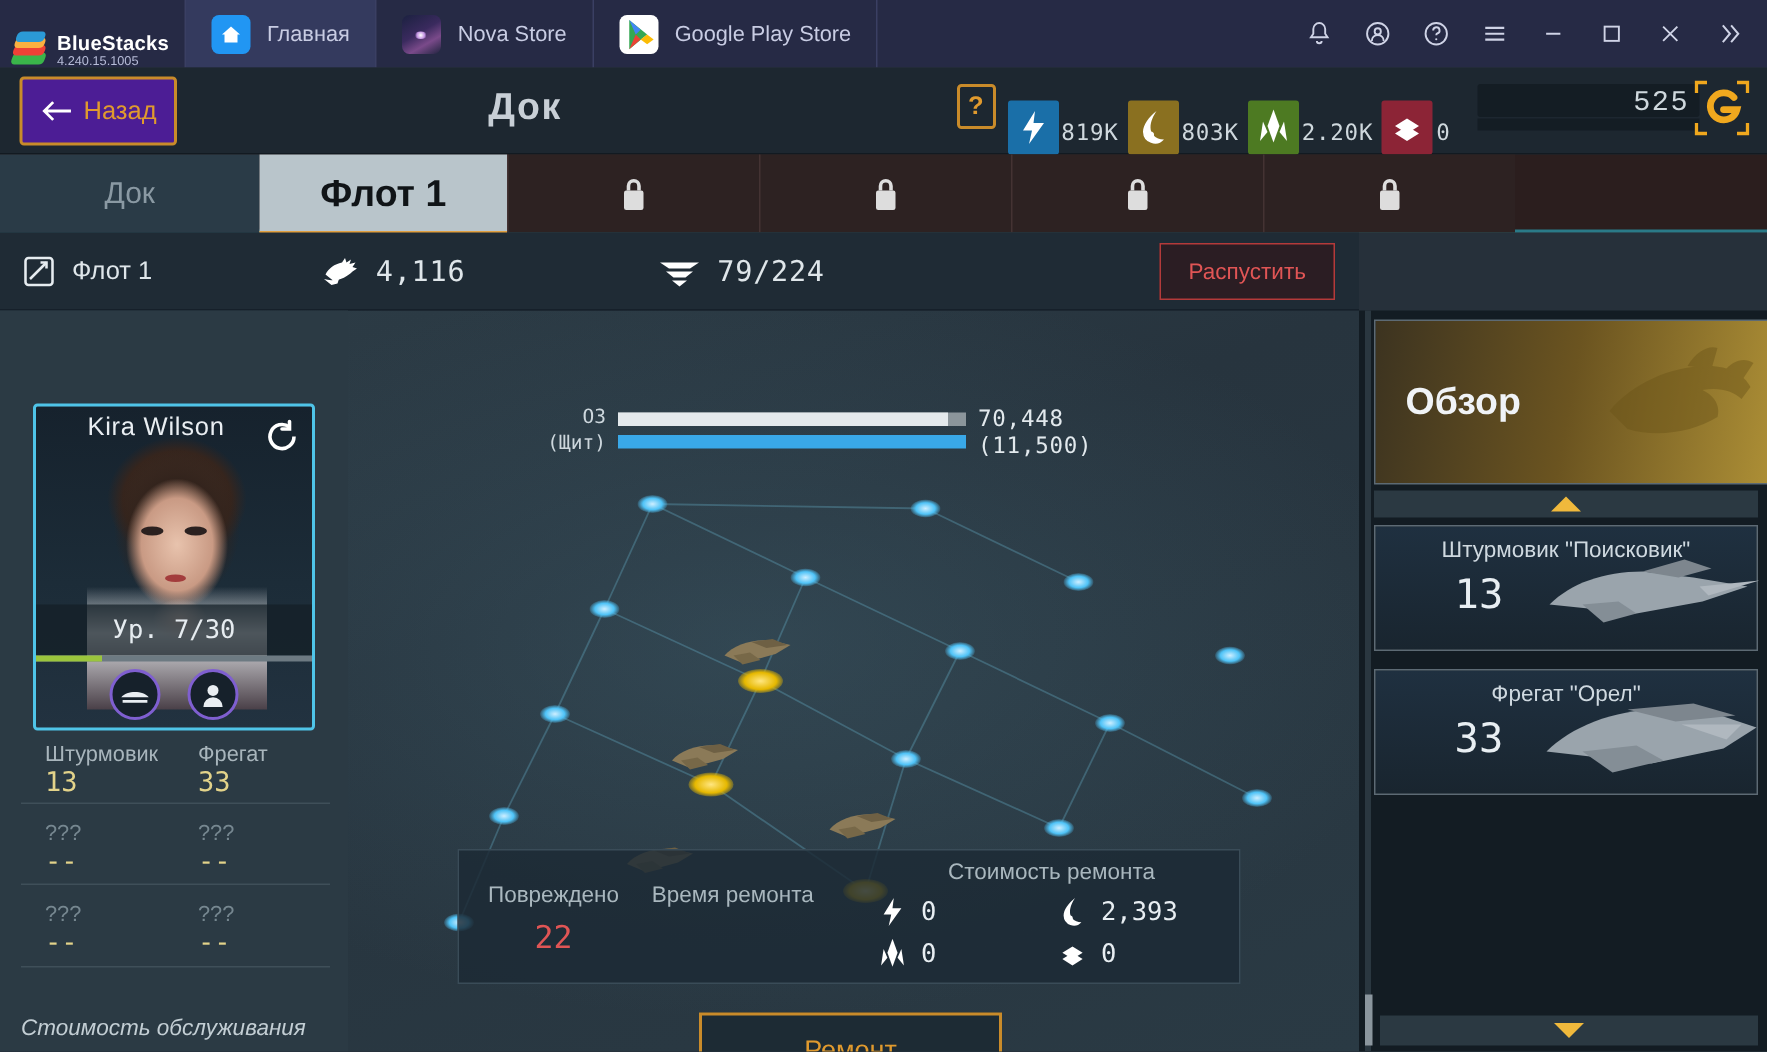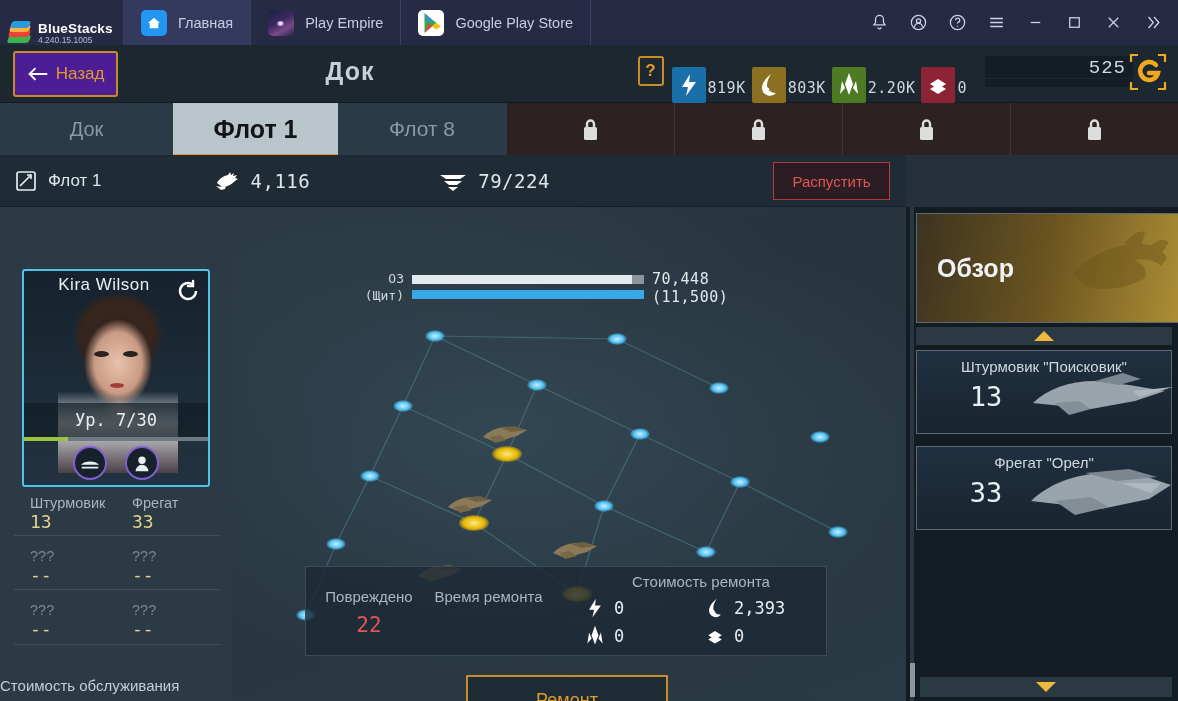--- a/index.html
+++ b/index.html
@@ -138,21 +138,21 @@
     background:#16212b; display:flex; align-items:center; justify-content:center; }
   #portrait .slot svg { width:22px; height:22px; }
 
   .statrow { position:absolute; left:30px; width:204px; display:flex;justify-content:space-between; }
   .statrow .c { width:102px; }
   .statrow .k { color:#a8b5bc; font-size:14.5px; }
   .statrow .v { color:#e3d38a; font-size:18px; font-family:"DejaVu Sans Mono", monospace; }
   .statrow .k.dim { color:#768790; }
   .sep { position:absolute; left:14px; width:206px; height:1px; background:#3f4f59; }
 
-  #maint { position:absolute; left:0; top:470px; width:210px; }
+  #maint { position:absolute; left:14px; top:470px; width:210px;font-style:italic; }
   #maint .t { color:#c3ced4; font-size:15px; }
 
   
   #hpwrap { position:absolute; left:356px; top:225px; width:330px; height:44px; }
   #hpwrap .lab { position:absolute; left:0; top:0; width:48px; text-align:right;
     color:#cdd7dd; font-size:13px; line-height:17px; font-family:"DejaVu Sans Mono", monospace; }
   #hpwrap .b1 { position:absolute; left:56px; top:5px; width:232px; height:9px; background:#8b959b; }
   #hpwrap .b1 i { display:block; height:9px; width:95%; background:#e4e9ec; }
   #hpwrap .b2 { position:absolute; left:56px; top:20px; width:232px; height:9px; background:#1d4a63; }
   #hpwrap .b2 i { display:block; height:9px; width:100%; background:#39a8e8; }
@@ -241,21 +241,21 @@
       <svg viewBox="0 0 24 24" fill="#fff">
           <path d="M12 4 3 12h2.5v8h13v-8H21z"></path>
         </svg>
     </span>
     <span>Главная</span>
   </div>
   <div class="tab-divider"></div>
 
   <div class="tab-app">
     <span class="ico nova"></span>
-    <span>Play Empire</span>
+    <span>Nova Store</span>
   </div>
   <div class="tab-divider"></div>
 
   <div class="tab-app">
     <span class="ico play">
       <svg viewBox="0 0 24 24">
           <path d="M6 3l11 9-11 9z" fill="#34a853"></path>
           <path d="M6 3l7 6-3 3z" fill="#4285f4"></path>
           <path d="M6 21l7-6-3-3z" fill="#ea4335"></path>
           <path d="M17 12l-4 3 4 3 4-3z" fill="#fbbc05"></path>
@@ -381,23 +381,20 @@
       </div>
     </div>
   </div>
 
   <div id="tabs">
     <div class="tab t1">
         <span>Док</span>
       </div>
     <div class="tab t2">
         <span>Флот 1</span>
-      </div>
-    <div class="tab t3">
-        <span>Флот 8</span>
       </div>
     <div class="tab lock">
       <svg viewBox="0 0 19 23" fill="#ddd">
           <rect x="3" y="9" width="13" height="13" rx="1.5"></rect>
           <path d="M6 9V6a3.5 3.5 0 0 1 7 0v3" fill="none" stroke="#ddd" stroke-width="2.4"></path>
         </svg>
     </div>
     <div class="tab lock">
       <svg viewBox="0 0 19 23" fill="#ddd">
           <rect x="3" y="9" width="13" height="13" rx="1.5"></rect>

